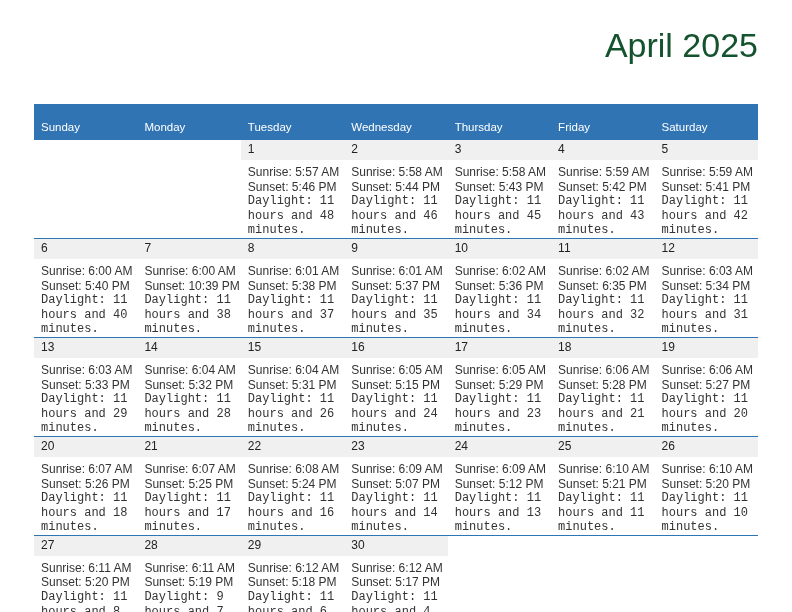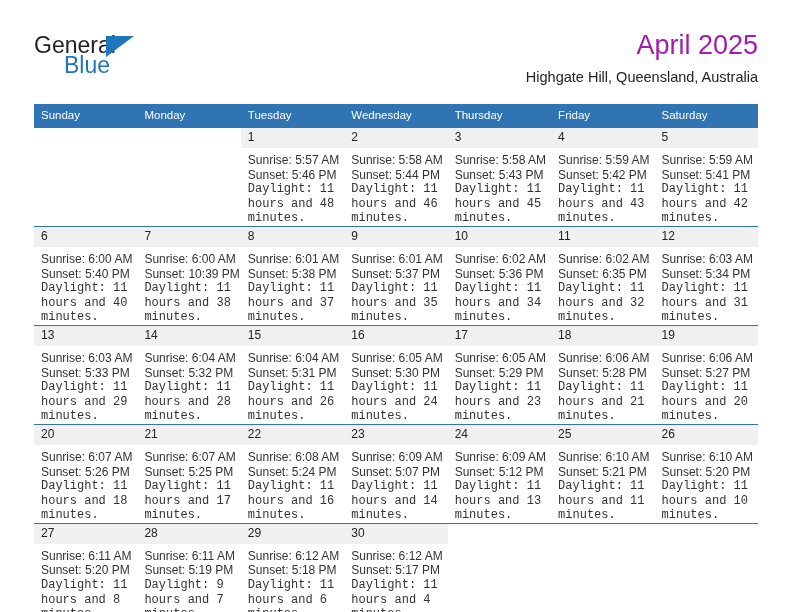--- a/index.html
+++ b/index.html
@@ -63,22 +63,22 @@
     border-bottom: 21px solid transparent;
   }
 
   .title-block {
     position: absolute;
     right: 0;
     top: 0;
     text-align: right;
   }
   .cal-title {
-    font-size: 27px;
-    color: #a21caf;
+    font-size: 34px;
+    color: #14532d;
     line-height: 34px;
     white-space: nowrap;
   }
   .cal-subtitle {
     font-size: 14.5px;
     color: #232323;
     line-height: 22px;
     margin-top: 4px;
     white-space: nowrap;
   }
@@ -91,21 +91,21 @@
     width: 724px;
     border-collapse: collapse;
     table-layout: fixed;
   }
   .calendar th {
     background: #3174b4;
     color: #ffffff;
     font-size: 11.5px;
     font-weight: normal;
     text-align: left;
-    padding: 5px 0 6px 7px;
+    padding: 17px 0 6px 7px;
     height: 12px;
     border: none;
   }
   .calendar td {
     vertical-align: top;
     padding: 0;
     border: none;
     border-top: 1px solid #3174b4;
     width: 103.43px;
   }
@@ -138,29 +138,23 @@
     font-family: Liberation Mono, monospace;
   }
 </style>
 </head>
 <body>
 
 <div class="page">
 
   <div class="header">
 
-    <div class="logo">
-      <span class="logo-general">General</span>
-      <span class="logo-triangle"></span>
-      <span class="logo-blue">Blue</span>
-    </div>
 
     <div class="title-block">
       <div class="cal-title">April 2025</div>
-      <div class="cal-subtitle">Highgate Hill, Queensland, Australia</div>
     </div>
 
   </div>
 
   <table class="calendar">
     <thead>
       <tr>
         <th>Sunday</th>
         <th>Monday</th>
         <th>Tuesday</th>
@@ -299,21 +293,21 @@
             <div class="cell-body">
               <div>Sunrise: 6:04 AM</div>
               <div>Sunset: 5:31 PM</div>
               <div class="daylight">Daylight: 11 hours and 26 minutes.</div>
             </div>
           </td>
           <td>
             <div class="daynum">16</div>
             <div class="cell-body">
               <div>Sunrise: 6:05 AM</div>
-              <div>Sunset: 5:30 PM</div>
+              <div>Sunset: 5:15 PM</div>
               <div class="daylight">Daylight: 11 hours and 24 minutes.</div>
             </div>
           </td>
           <td>
             <div class="daynum">17</div>
             <div class="cell-body">
               <div>Sunrise: 6:05 AM</div>
               <div>Sunset: 5:29 PM</div>
               <div class="daylight">Daylight: 11 hours and 23 minutes.</div>
             </div>

